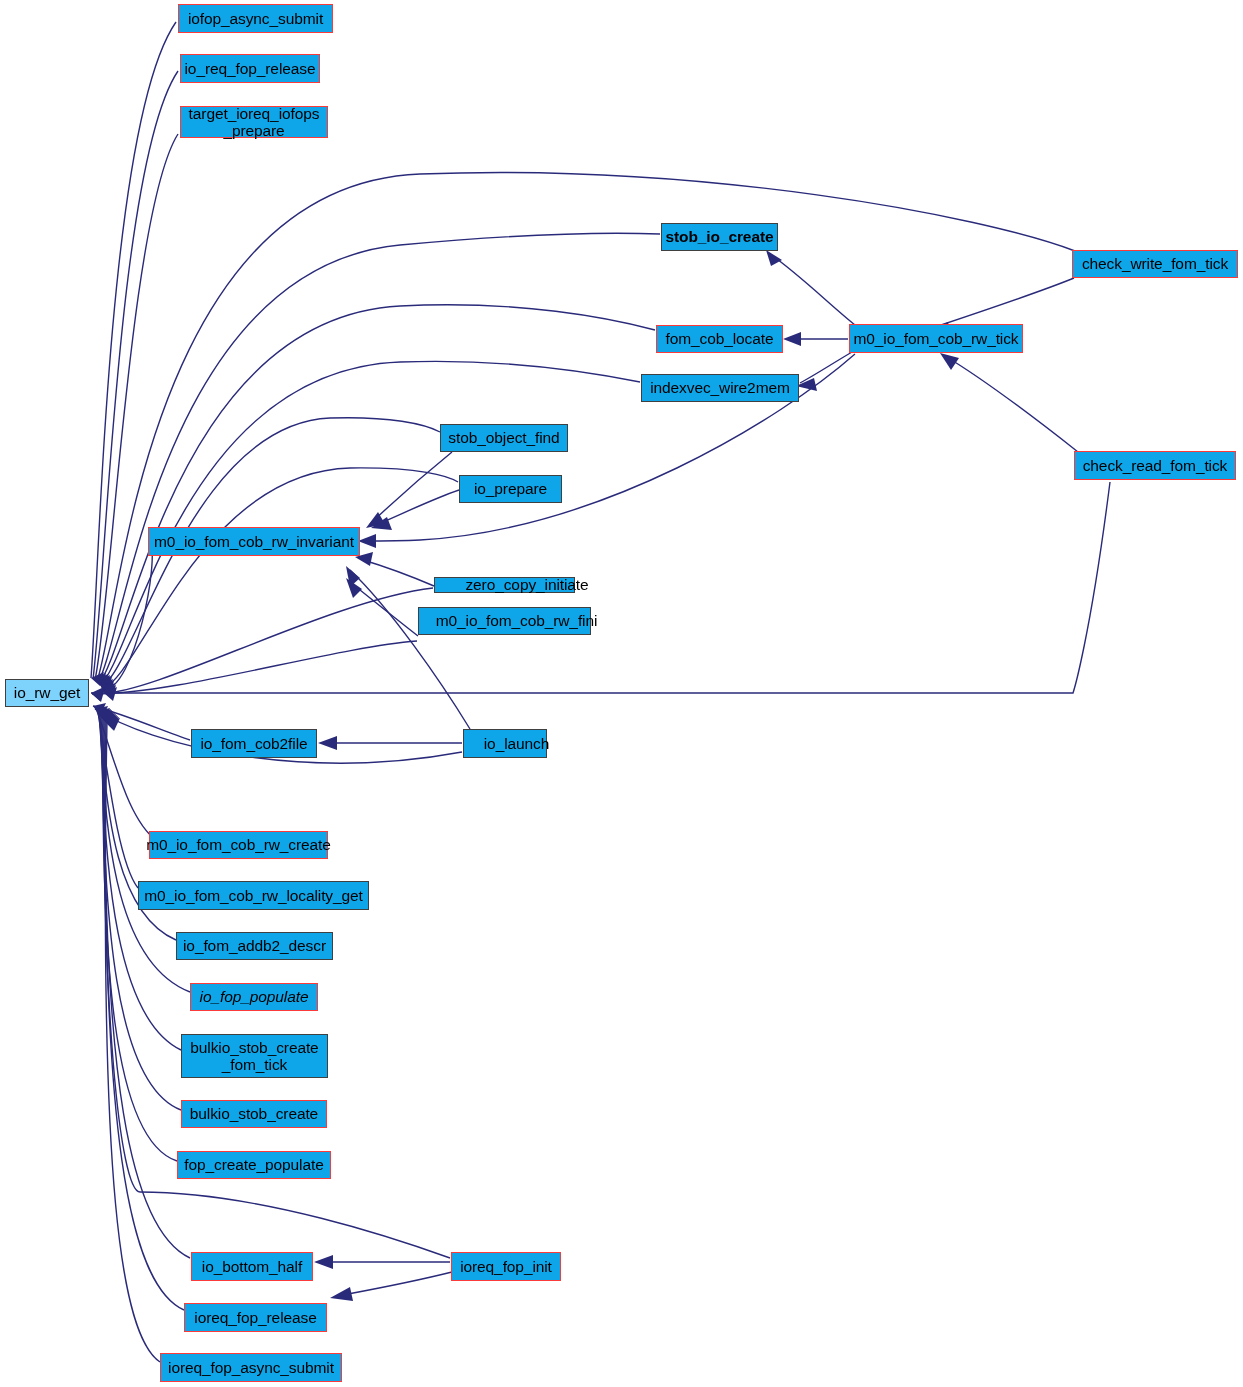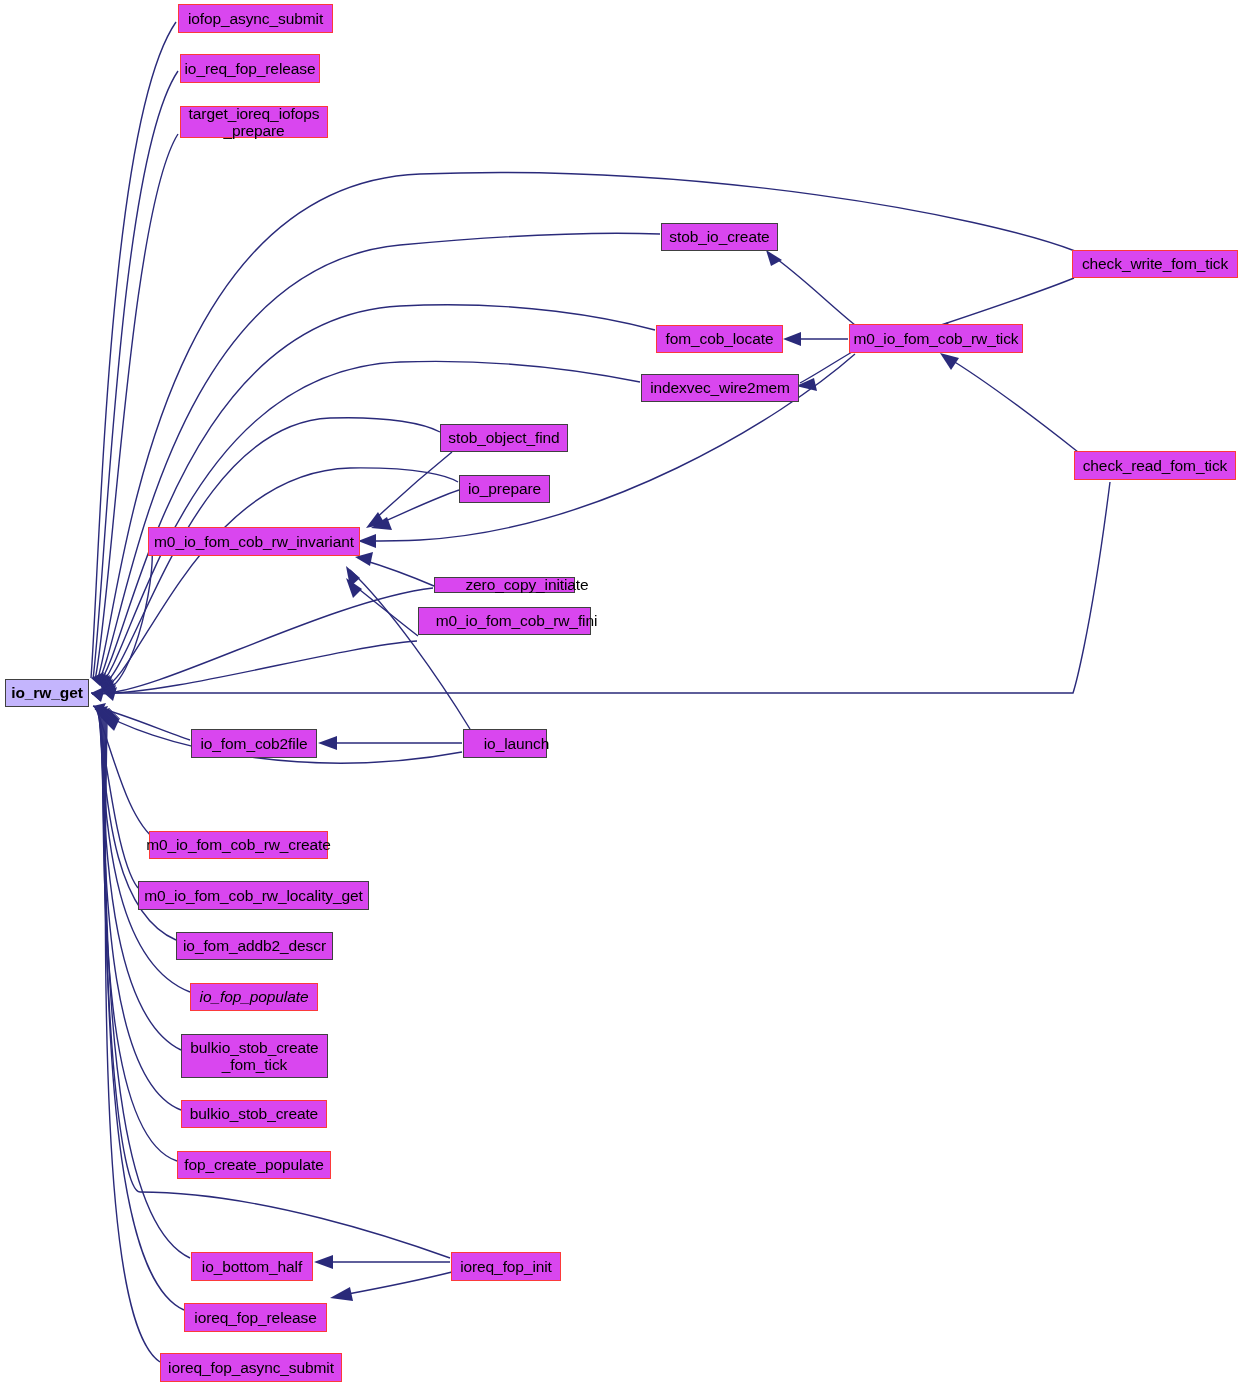--- a/index.html
+++ b/index.html
@@ -33,35 +33,34 @@
     fill: #2a2a7a;
     stroke: none;
   }
   .node-box {
     position: absolute;
     box-sizing: border-box;
     display: flex;
     align-items: center;
     justify-content: center;
     text-align: center;
-    background: #d946ef;
+    background: #0ea5e9;
     border: 1.5px solid #404040;
     font-size: 15.5px;
     color: #000000;
     line-height: 1.12;
     white-space: pre;
     letter-spacing: -0.1px;
   }
   .node-box.red {
     border-color: #fc3a3a;
   }
   .node-box.current {
-    background: #c4b5fd;
+    background: #7dd3fc;
     border-color: #404040;
-    font-weight: bold;
   }
 </style>
 </head>
 <body>
 
 <div id="graph-root">
   <svg id="graph-svg" viewBox="0 0 1243 1387" xmlns="http://www.w3.org/2000/svg">
     <g id="edge-layer">
         <path class="edge" d="M91,678 C100,560 108,120 176,22"></path>
         <path class="arrowhead" d="M91,678 L104,672 L100,686 Z"></path>
@@ -144,28 +143,28 @@
         <path class="edge" d="M452,1272 C420,1280 380,1288 348,1294"></path>
         <path class="arrowhead" d="M330,1298 L350,1287 L353,1301 Z"></path>
       </g>
   </svg>
   <div id="node-layer">
       <div class="node-box current" style="left: 5px; top: 679px; width: 84px; height: 28px;">io_rw_get</div>
       <div class="node-box red" style="left: 178px; top: 4px; width: 155px; height: 29px;">iofop_async_submit</div>
       <div class="node-box red" style="left: 180px; top: 54px; width: 140px; height: 29px;">io_req_fop_release</div>
       <div class="node-box red" style="left: 180px; top: 106px; width: 148px; height: 32px;">target_ioreq_iofops
 _prepare</div>
-      <div class="node-box" style="left: 661px; top: 223px; width: 117px; height: 28px;">stob_io_create</div>
+      <div class="node-box" style="left: 661px; top: 223px; width: 117px; height: 28px; font-weight: bold;">stob_io_create</div>
       <div class="node-box red" style="left: 1072px; top: 250px; width: 166px; height: 28px;">check_write_fom_tick</div>
       <div class="node-box red" style="left: 656px; top: 325px; width: 127px; height: 28px;">fom_cob_locate</div>
       <div class="node-box red" style="left: 849px; top: 324px; width: 174px; height: 29px;">m0_io_fom_cob_rw_tick</div>
       <div class="node-box" style="left: 641px; top: 374px; width: 158px; height: 28px;">indexvec_wire2mem</div>
       <div class="node-box" style="left: 440px; top: 424px; width: 128px; height: 28px;">stob_object_find</div>
       <div class="node-box red" style="left: 1074px; top: 451px; width: 162px; height: 29px;">check_read_fom_tick</div>
-      <div class="node-box" style="left: 459px; top: 475px; width: 91px; height: 28px;">io_prepare</div>
+      <div class="node-box" style="left: 459px; top: 475px; width: 103px; height: 28px;">io_prepare</div>
       <div class="node-box red" style="left: 148px; top: 527px; width: 212px; height: 29px;">m0_io_fom_cob_rw_invariant</div>
       <div class="node-box" style="left: 434px; top: 577px; width: 141px; height: 16px; padding-left: 45px;">zero_copy_initiate</div>
       <div class="node-box" style="left: 418px; top: 607px; width: 173px; height: 28px; padding-left: 24px;">m0_io_fom_cob_rw_fini</div>
       <div class="node-box" style="left: 191px; top: 729px; width: 126px; height: 29px;">io_fom_cob2file</div>
       <div class="node-box" style="left: 463px; top: 729px; width: 84px; height: 29px; padding-left: 23px;">io_launch</div>
       <div class="node-box red" style="left: 149px; top: 831px; width: 179px; height: 28px;">m0_io_fom_cob_rw_create</div>
       <div class="node-box" style="left: 138px; top: 881px; width: 231px; height: 29px;">m0_io_fom_cob_rw_locality_get</div>
       <div class="node-box" style="left: 176px; top: 932px; width: 157px; height: 28px;">io_fom_addb2_descr</div>
       <div class="node-box red" style="left: 190px; top: 983px; width: 128px; height: 28px; font-style: italic;">io_fop_populate</div>
       <div class="node-box" style="left: 181px; top: 1034px; width: 147px; height: 44px;">bulkio_stob_create

